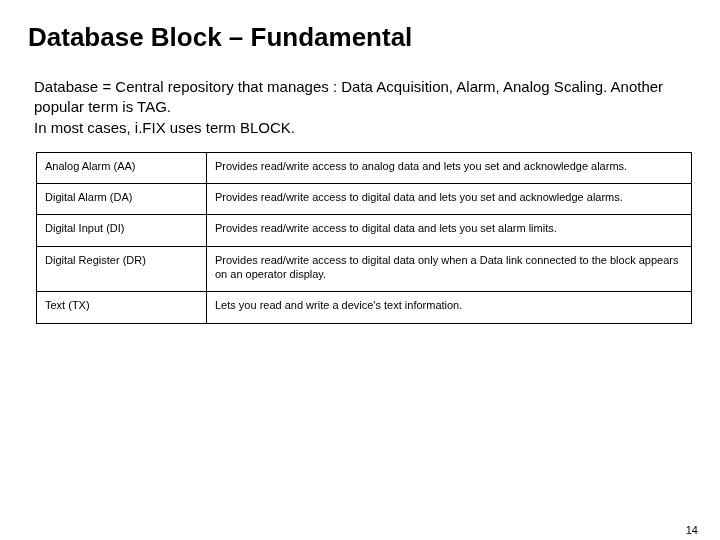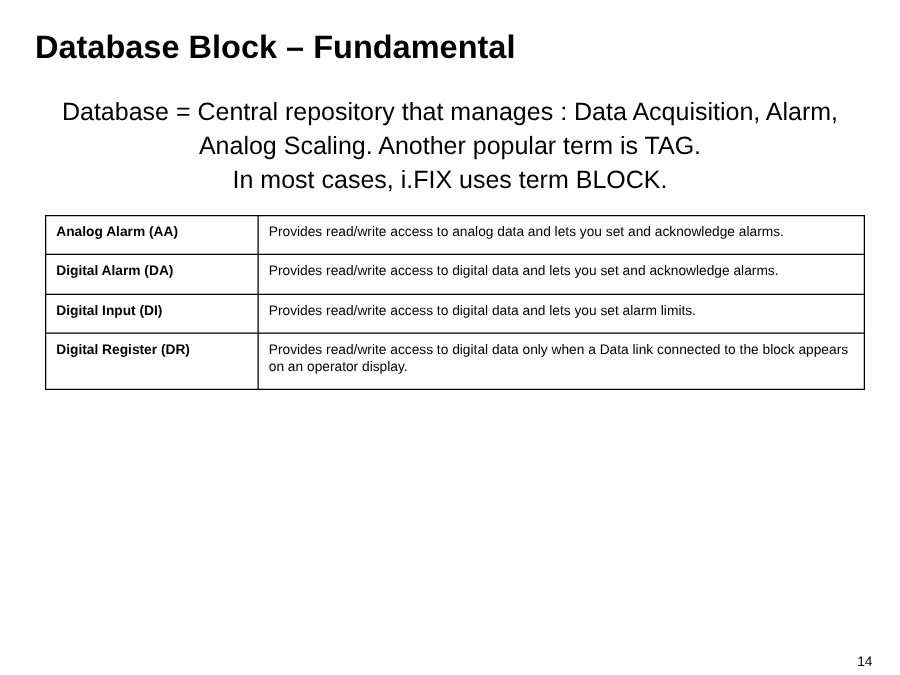--- a/index.html
+++ b/index.html
@@ -15,48 +15,46 @@
       padding: 22px 28px;
       position: relative;
     }
     .title {
       font-size: 26px;
       font-weight: bold;
       color: #000;
       margin-bottom: 24px;
     }
     .intro {
-      font-size: 20px;
+      font-size: 15px;
       line-height: 1.35;
       color: #000;
       margin-bottom: 14px;
       padding-left: 6px;
       padding-right: 6px;
-      text-align: center;
     }
     .intro-line {
       display: block;
     }
     .tbl {
       border-collapse: collapse;
       width: 656px;
       margin-left: 8px;
       margin-top: 4px;
     }
     .tbl td {
       border: 1px solid #000;
       padding: 6px 8px 10px 8px;
       vertical-align: top;
       font-size: 11px;
       line-height: 1.3;
       color: #000;
     }
     .tbl td.col-label {
       width: 170px;
-      font-weight: bold;
     }
     .page-num {
       position: absolute;
       bottom: 4px;
       right: 22px;
       font-size: 11px;
       color: #000;
     }
   </style>
 </head>
@@ -80,16 +78,20 @@
       <td>Provides read/write access to digital data and lets you set and acknowledge alarms.</td>
     </tr>
     <tr>
       <td class="col-label">Digital Input (DI)</td>
       <td>Provides read/write access to digital data and lets you set alarm limits.</td>
     </tr>
     <tr>
       <td class="col-label">Digital Register (DR)</td>
       <td>Provides read/write access to digital data only when a Data link connected to the block appears on an operator display.</td>
     </tr>
+    <tr>
+      <td class="col-label">Text (TX)</td>
+      <td>Lets you read and write a device's text information.</td>
+    </tr>
   </tbody>
 </table>
 
 <div class="page-num">14</div>
 
 </body></html>

